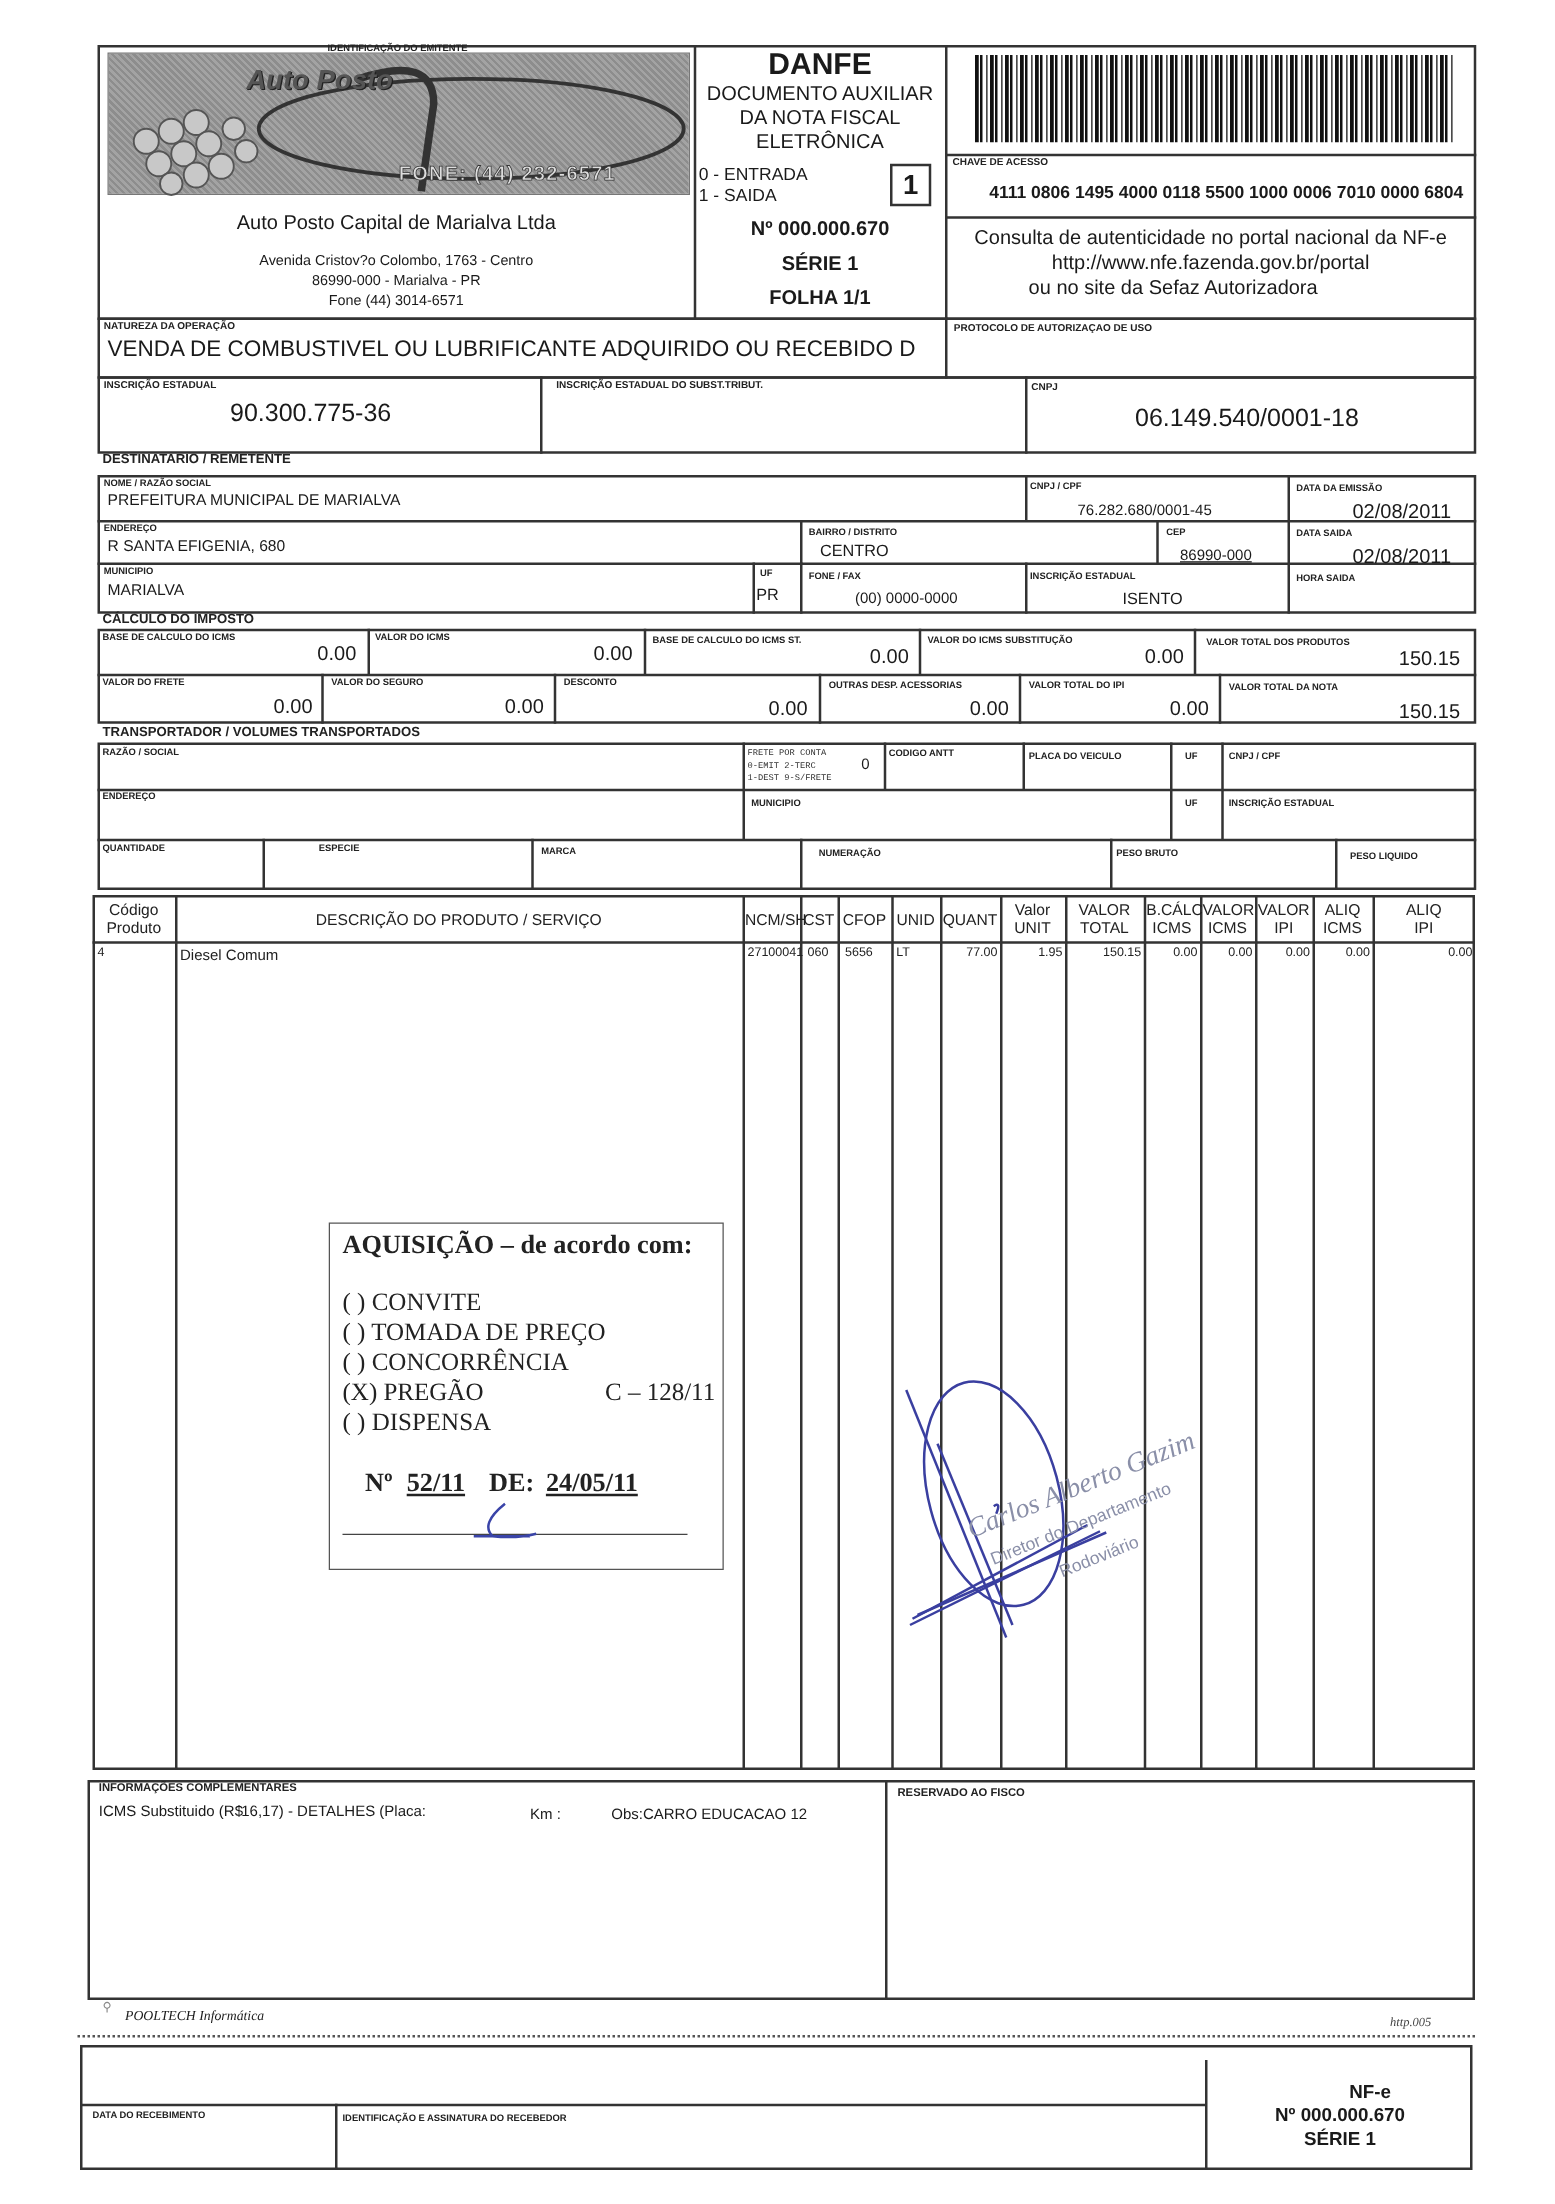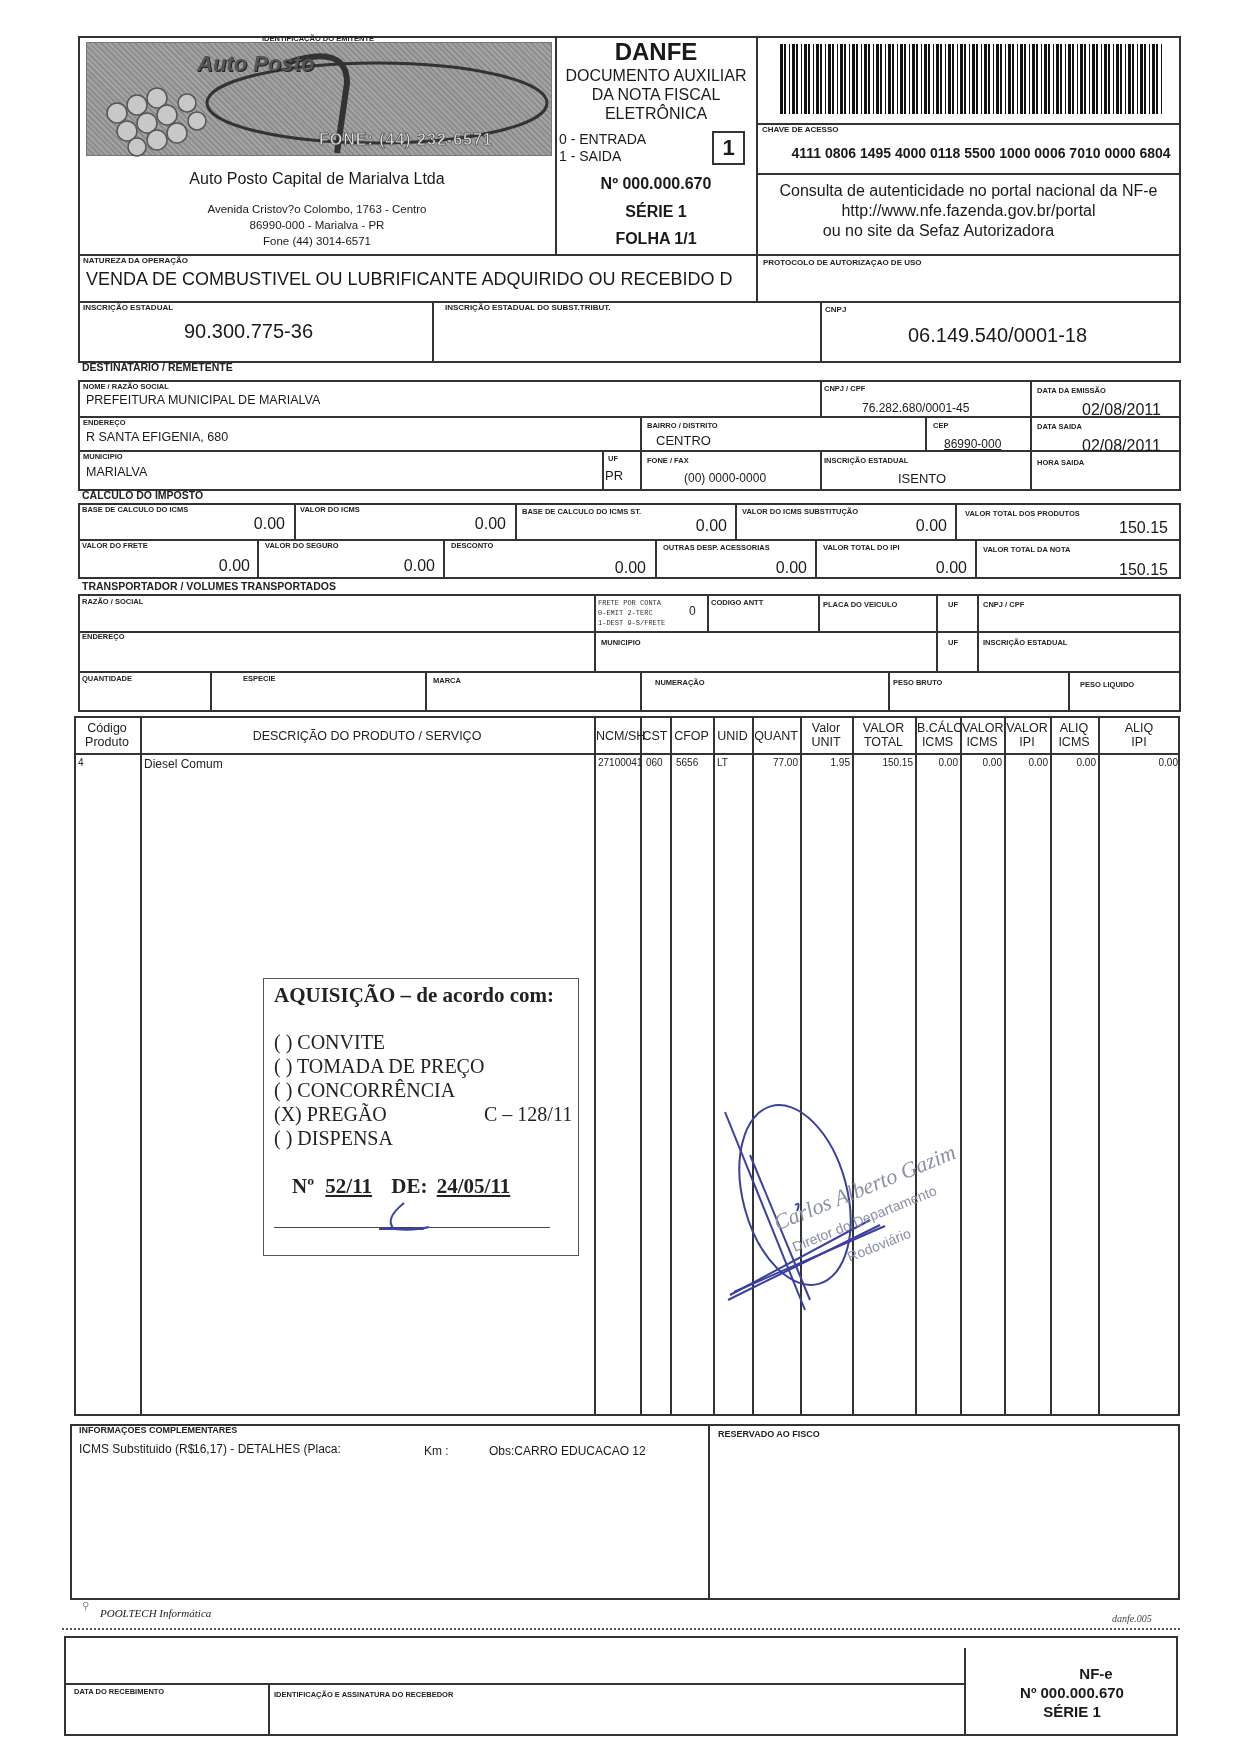--- a/index.html
+++ b/index.html
@@ -288,21 +288,21 @@
 <div class="lbl" style="left:823px;top:600px;font-size:7.5px;">PLACA DO VEICULO</div>
 <div class="lbl" style="left:948px;top:600px;font-size:7.5px;">UF</div>
 <div class="lbl" style="left:983px;top:600px;font-size:7.5px;">CNPJ / CPF</div>
 
 <div class="lbl" style="left:82px;top:632px;font-size:7.5px;">ENDEREÇO</div>
 <div class="lbl" style="left:601px;top:638px;font-size:7.5px;">MUNICIPIO</div>
 <div class="lbl" style="left:948px;top:638px;font-size:7.5px;">UF</div>
 <div class="lbl" style="left:983px;top:638px;font-size:7.5px;">INSCRIÇÃO ESTADUAL</div>
 
 <div class="lbl" style="left:82px;top:674px;font-size:7.5px;">QUANTIDADE</div>
-<div class="lbl" style="left:216px;top:674px;font-size:7.5px;padding-left:27px;">ESPECIE</div>
+<div class="lbl" style="left:228px;top:674px;font-size:7.5px;padding-left:27px;">ESPECIE</div>
 <div class="lbl" style="left:433px;top:676px;font-size:7.5px;">MARCA</div>
 <div class="lbl" style="left:655px;top:678px;font-size:7.5px;">NUMERAÇÃO</div>
 <div class="lbl" style="left:893px;top:678px;font-size:7.5px;">PESO BRUTO</div>
 <div class="lbl" style="left:1080px;top:680px;font-size:7.5px;">PESO LIQUIDO</div>
 
 <div class="box" style="left:74px;top:716px;width:1106px;height:700px;"></div>
 <div class="hline" style="left:74px;top:753px;width:1106px;"></div>
 <div id="col-lines">
     <div class="vline" style="left: 140px; top: 716px; height: 700px;"></div>
     <div class="vline" style="left: 594px; top: 716px; height: 700px;"></div>
@@ -392,21 +392,21 @@
 <div class="vline" style="left:708px;top:1424px;height:176px;"></div>
 <div class="lbl" style="left:79px;top:1425px;font-size:9px;">INFORMAÇÕES COMPLEMENTARES</div>
 <div class="val" style="left:79px;top:1442px;font-size:12px;">ICMS Substituido (R$</div>
 <div class="val" style="left:193px;top:1442px;font-size:12px;">16,17)  -  DETALHES (Placa:</div>
 <div class="val" style="left:424px;top:1444px;font-size:12px;">Km :</div>
 <div class="val" style="left:489px;top:1444px;font-size:12px;">Obs:CARRO EDUCACAO 12</div>
 <div class="lbl" style="left:718px;top:1429px;font-size:9px;">RESERVADO AO FISCO</div>
 
 <div class="abs" style="left:82px;top:1600px;font-size:10px;color:#888;">⚲</div>
 <div class="val" style="left:100px;top:1607px;font-family:'Liberation Serif',serif;font-style:italic;font-size:11px;">POOLTECH Informática</div>
-<div class="val" style="left:1112px;top:1613px;font-family:'Liberation Serif',serif;font-style:italic;font-size:10px;color:#444;">danfe.005</div>
+<div class="val" style="left:1112px;top:1613px;font-family:'Liberation Serif',serif;font-style:italic;font-size:10px;color:#444;">http.005</div>
 <div class="hline" style="left:62px;top:1628px;width:1118px;border-top:2px dotted #555;"></div>
 
 <div class="box" style="left:64px;top:1636px;width:1114px;height:100px;"></div>
 <div class="hline" style="left:64px;top:1683px;width:900px;"></div>
 <div class="vline" style="left:964px;top:1648px;height:88px;"></div>
 <div class="vline" style="left:268px;top:1683px;height:53px;"></div>
 <div class="lbl" style="left:74px;top:1687px;font-size:7.5px;">DATA DO RECEBIMENTO</div>
 <div class="lbl" style="left:274px;top:1690px;font-size:7.5px;">IDENTIFICAÇÃO E ASSINATURA DO RECEBEDOR</div>
 <div class="val c" style="left:966px;top:1665px;width:212px;font-size:15px;font-weight:bold;padding-left:24px;">NF-e</div>
 <div class="val c" style="left:966px;top:1684px;width:212px;font-size:15px;font-weight:bold;">Nº 000.000.670</div>

